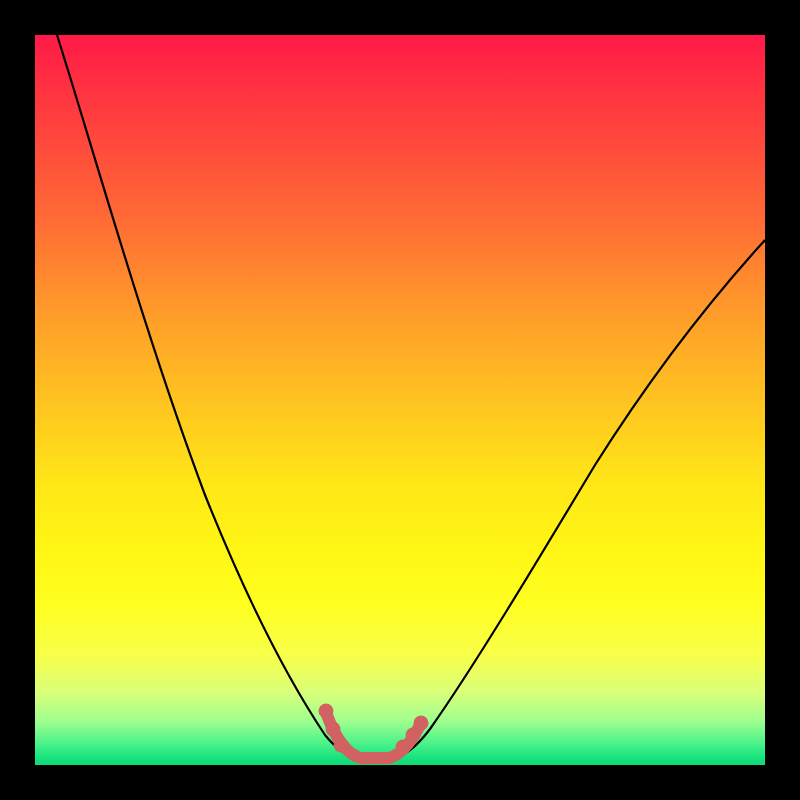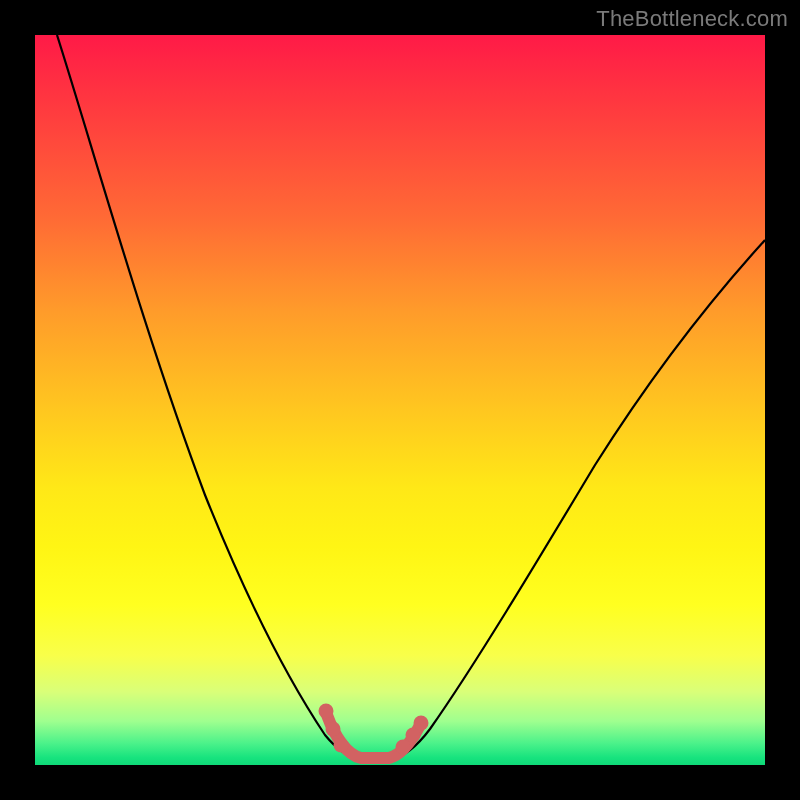--- a/index.html
+++ b/index.html
@@ -85,14 +85,13 @@
             C 366 720, 376 707, 384 692
             "></path>
       <circle cx="291" cy="676" r="7.5" fill="#d26262"></circle>
       <circle cx="298" cy="694" r="7.5" fill="#d26262"></circle>
       <circle cx="306" cy="710" r="7.5" fill="#d26262"></circle>
       <circle cx="368" cy="712" r="7.5" fill="#d26262"></circle>
       <circle cx="378" cy="700" r="7.5" fill="#d26262"></circle>
       <circle cx="386" cy="688" r="7.5" fill="#d26262"></circle>
     </svg>
   </div>
-  <div class="watermark">TheBottleneck.com</div>
 </div>
 
 </body></html>

